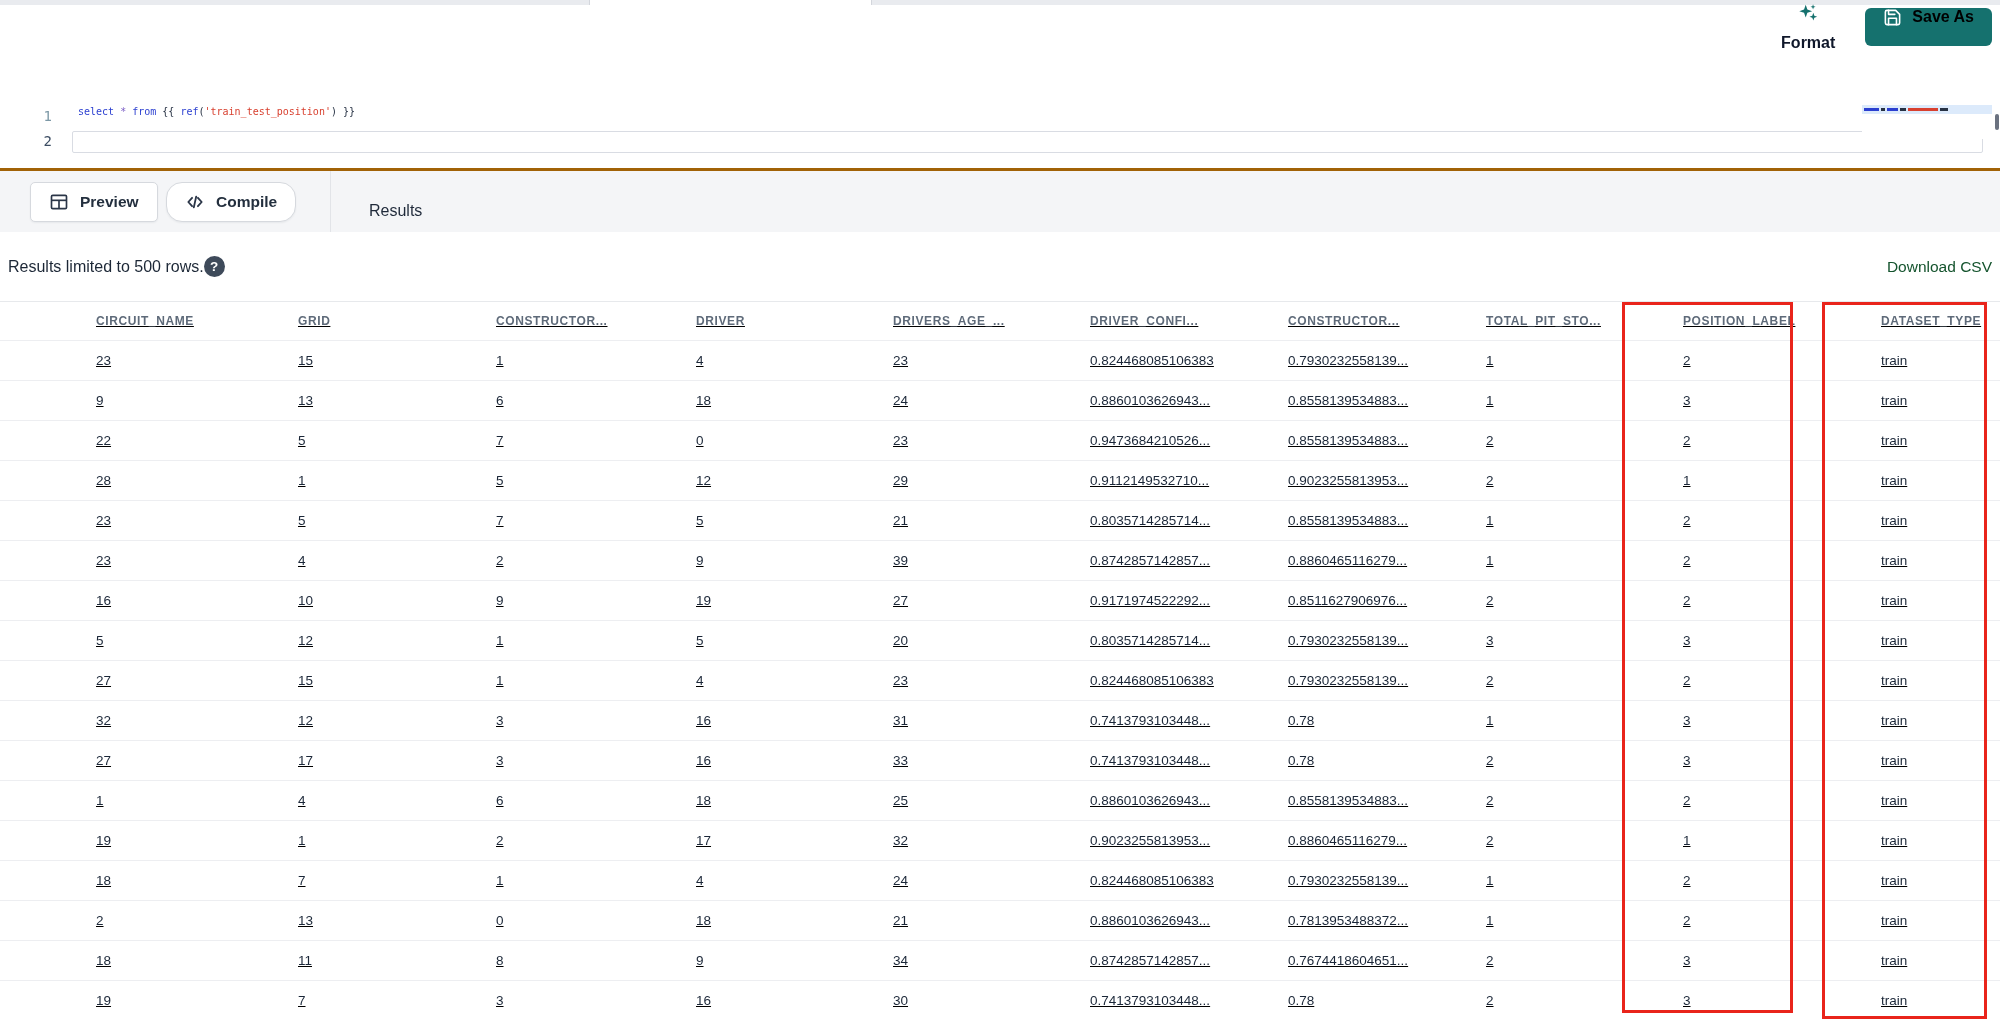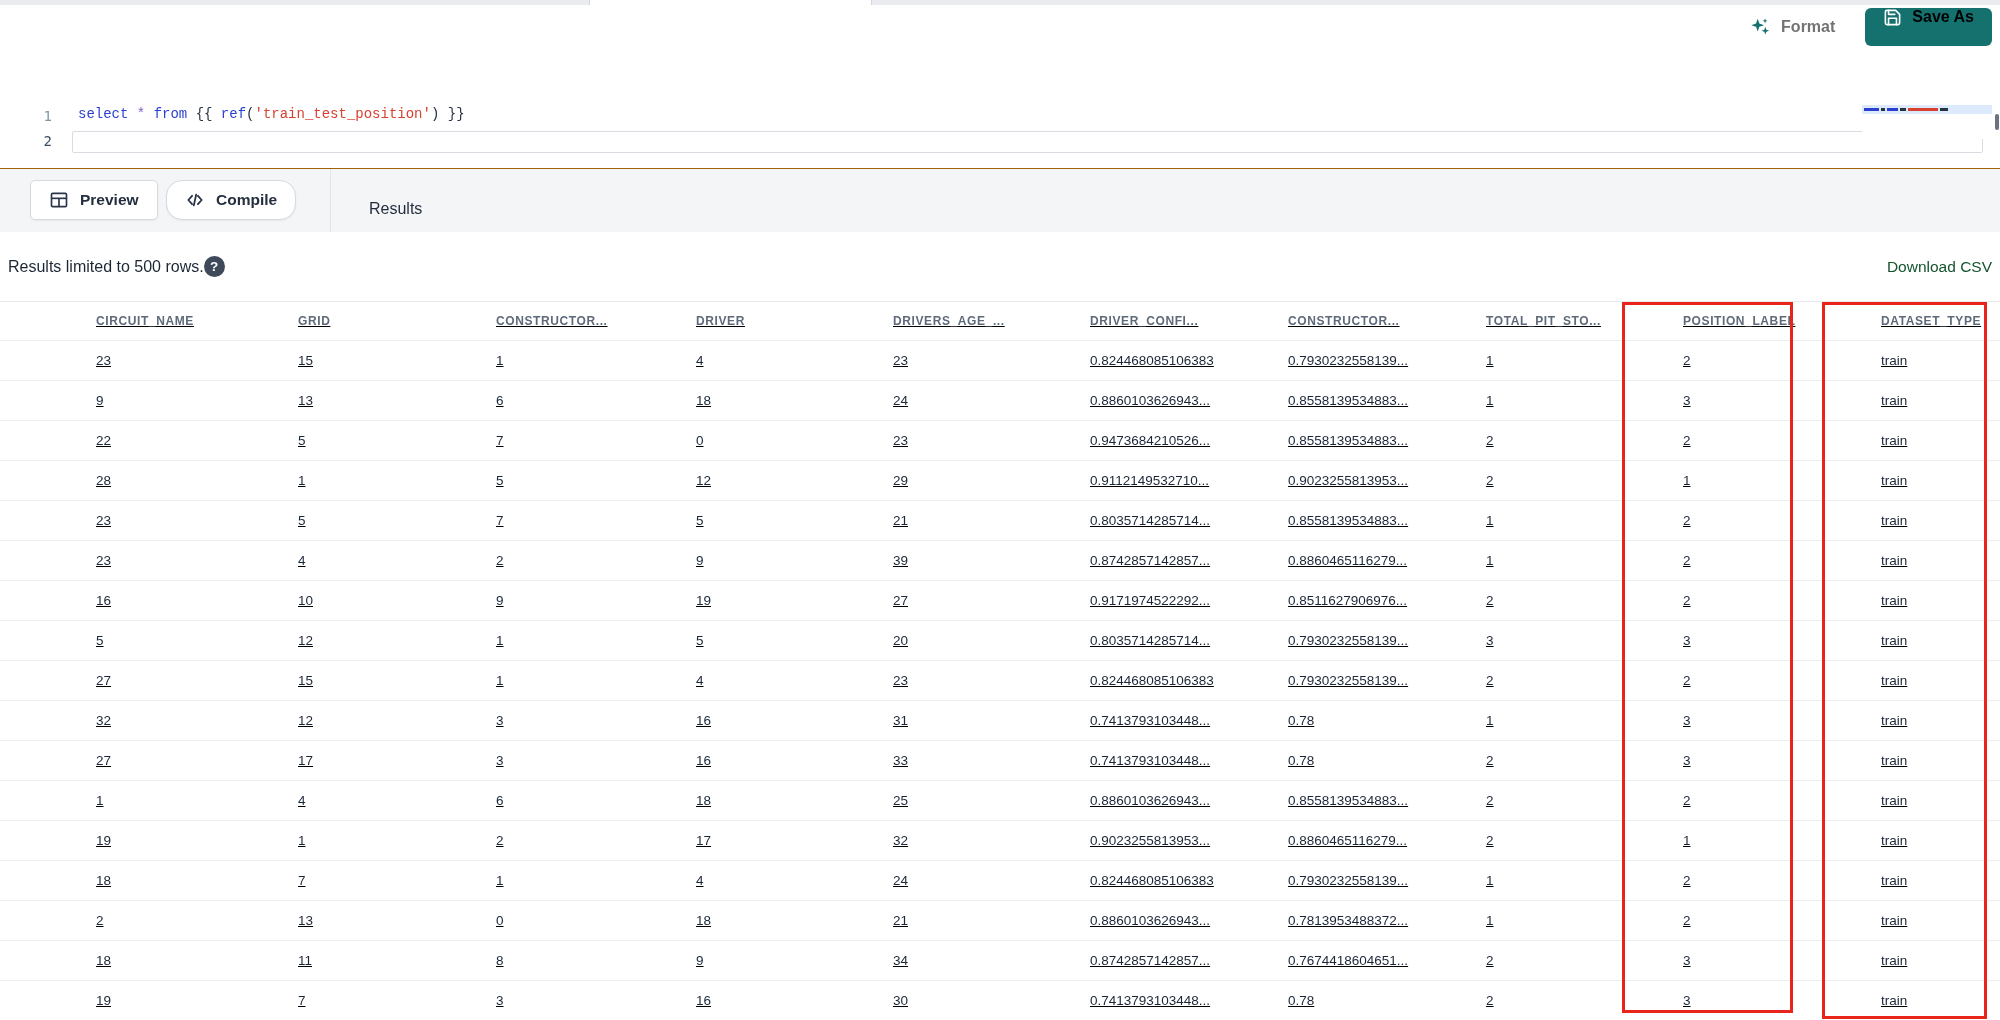--- a/index.html
+++ b/index.html
@@ -7,46 +7,46 @@
               font-family:"Liberation Sans", sans-serif; }
   .screen { position:relative; width:2000px; height:1020px; background:#fff; }
 
   
   .top-strip { position:absolute; left:0; top:0; width:2000px; height:5px; background:#e9ebef; }
   .top-strip .active-seg { position:absolute; left:589px; top:0; width:283px; height:5px; background:#ffffff; border-left:1px solid #d3d6dc; border-right:1px solid #d3d6dc; }
 
   
   .editor-header { position:absolute; left:0; top:5px; width:2000px; height:43px; background:#fff;
                    display:flex; align-items:center; justify-content:flex-end; }
-  .format-btn { display:flex; align-items:center; gap:10px; color:#737373; font-size:16px; font-weight:600;
-                margin-right:30px; cursor:pointer; }
+  .format-btn { display:flex; align-items:center; gap:10px; color:#0f172a; font-size:16px; font-weight:600;
+                margin-right:30px; cursor:pointer;flex-direction:column; }
   .saveas-btn { display:flex; align-items:flex-start; gap:10px; background:#15716e; color:#000000; font-size:16px;
                 font-weight:600; border:none; border-radius:6px; height:38px; padding:0 18px; margin-right:8px; cursor:pointer; }
 
   
   .editor { position:absolute; left:0; top:48px; width:2000px; height:120px; background:#fff;
             font-family:"DejaVu Sans Mono", monospace; }
   .gutter-num { position:absolute; width:26px; text-align:right; font-size:14px; }
   .gutter-1 { left:26px; top:60px; color:#7c98a6; }
   .gutter-2 { left:26px; top:85px; color:#3c4d63; }
-  .code-line { position:absolute; left:78px; top:58px; font-size:14px; white-space:pre; letter-spacing:0;font-family:Liberation Mono, monospace; }
+  .code-line { position:absolute; left:78px; top:58px; font-size:10px; white-space:pre; letter-spacing:0; }
   .tok-keyword { color:#2b3fd0; }
   .tok-operator { color:#7a5cc5; }
   .tok-plain { color:#273244; }
   .tok-string { color:#d8402f; }
   .active-line-box { position:absolute; left:72px; top:83px; width:1911px; height:22px;
                      border:1px solid #d9dce3; border-radius:2px; background:transparent; }
   .minimap { position:absolute; left:1862px; top:53px; width:130px; height:38px; background:#fff; }
   .mm-highlight { position:absolute; left:0; top:4px; width:130px; height:9px; background:#dceafb; }
   .mm-dash { position:absolute; top:7px; height:3px; }
   .scroll-thumb { position:absolute; left:1995px; top:66px; width:4px; height:16px; background:#6b7280; border-radius:2px; }
 
   
   .toolbar { position:absolute; left:0; top:168px; width:2000px; height:64px; background:#f4f5f7;
-             border-top:1px solid #a16207; }
+             border-top:3px solid #a16207; }
   .tb-btn { position:absolute; top:11px; height:40px; display:flex; align-items:center; gap:11px;
             background:#fff; border:1px solid #d6d9de; border-radius:5px; padding:0 18px;
             font-size:15.5px; font-weight:600; color:#232f3e; box-shadow:0 1px 2px rgba(20,30,50,.06); cursor:pointer; }
   .btn-preview { left:30px; }
   .btn-compile { left:166px;border-radius:16px; }
   .tb-divider { position:absolute; left:330px; top:0; width:1px; height:64px; background:#e2e4e8; }
   .tabs { position:absolute; left:348px; top:8px; height:64px; display:flex; }
   .tab { position:relative; display:flex; align-items:center; padding:0 21px; font-size:16px; color:#1f2a3a; cursor:pointer; }
   .tab.active::after { content:''; position:absolute; left:0; right:0; bottom:3px; height:3px; background:#9aa0a7; }
 

